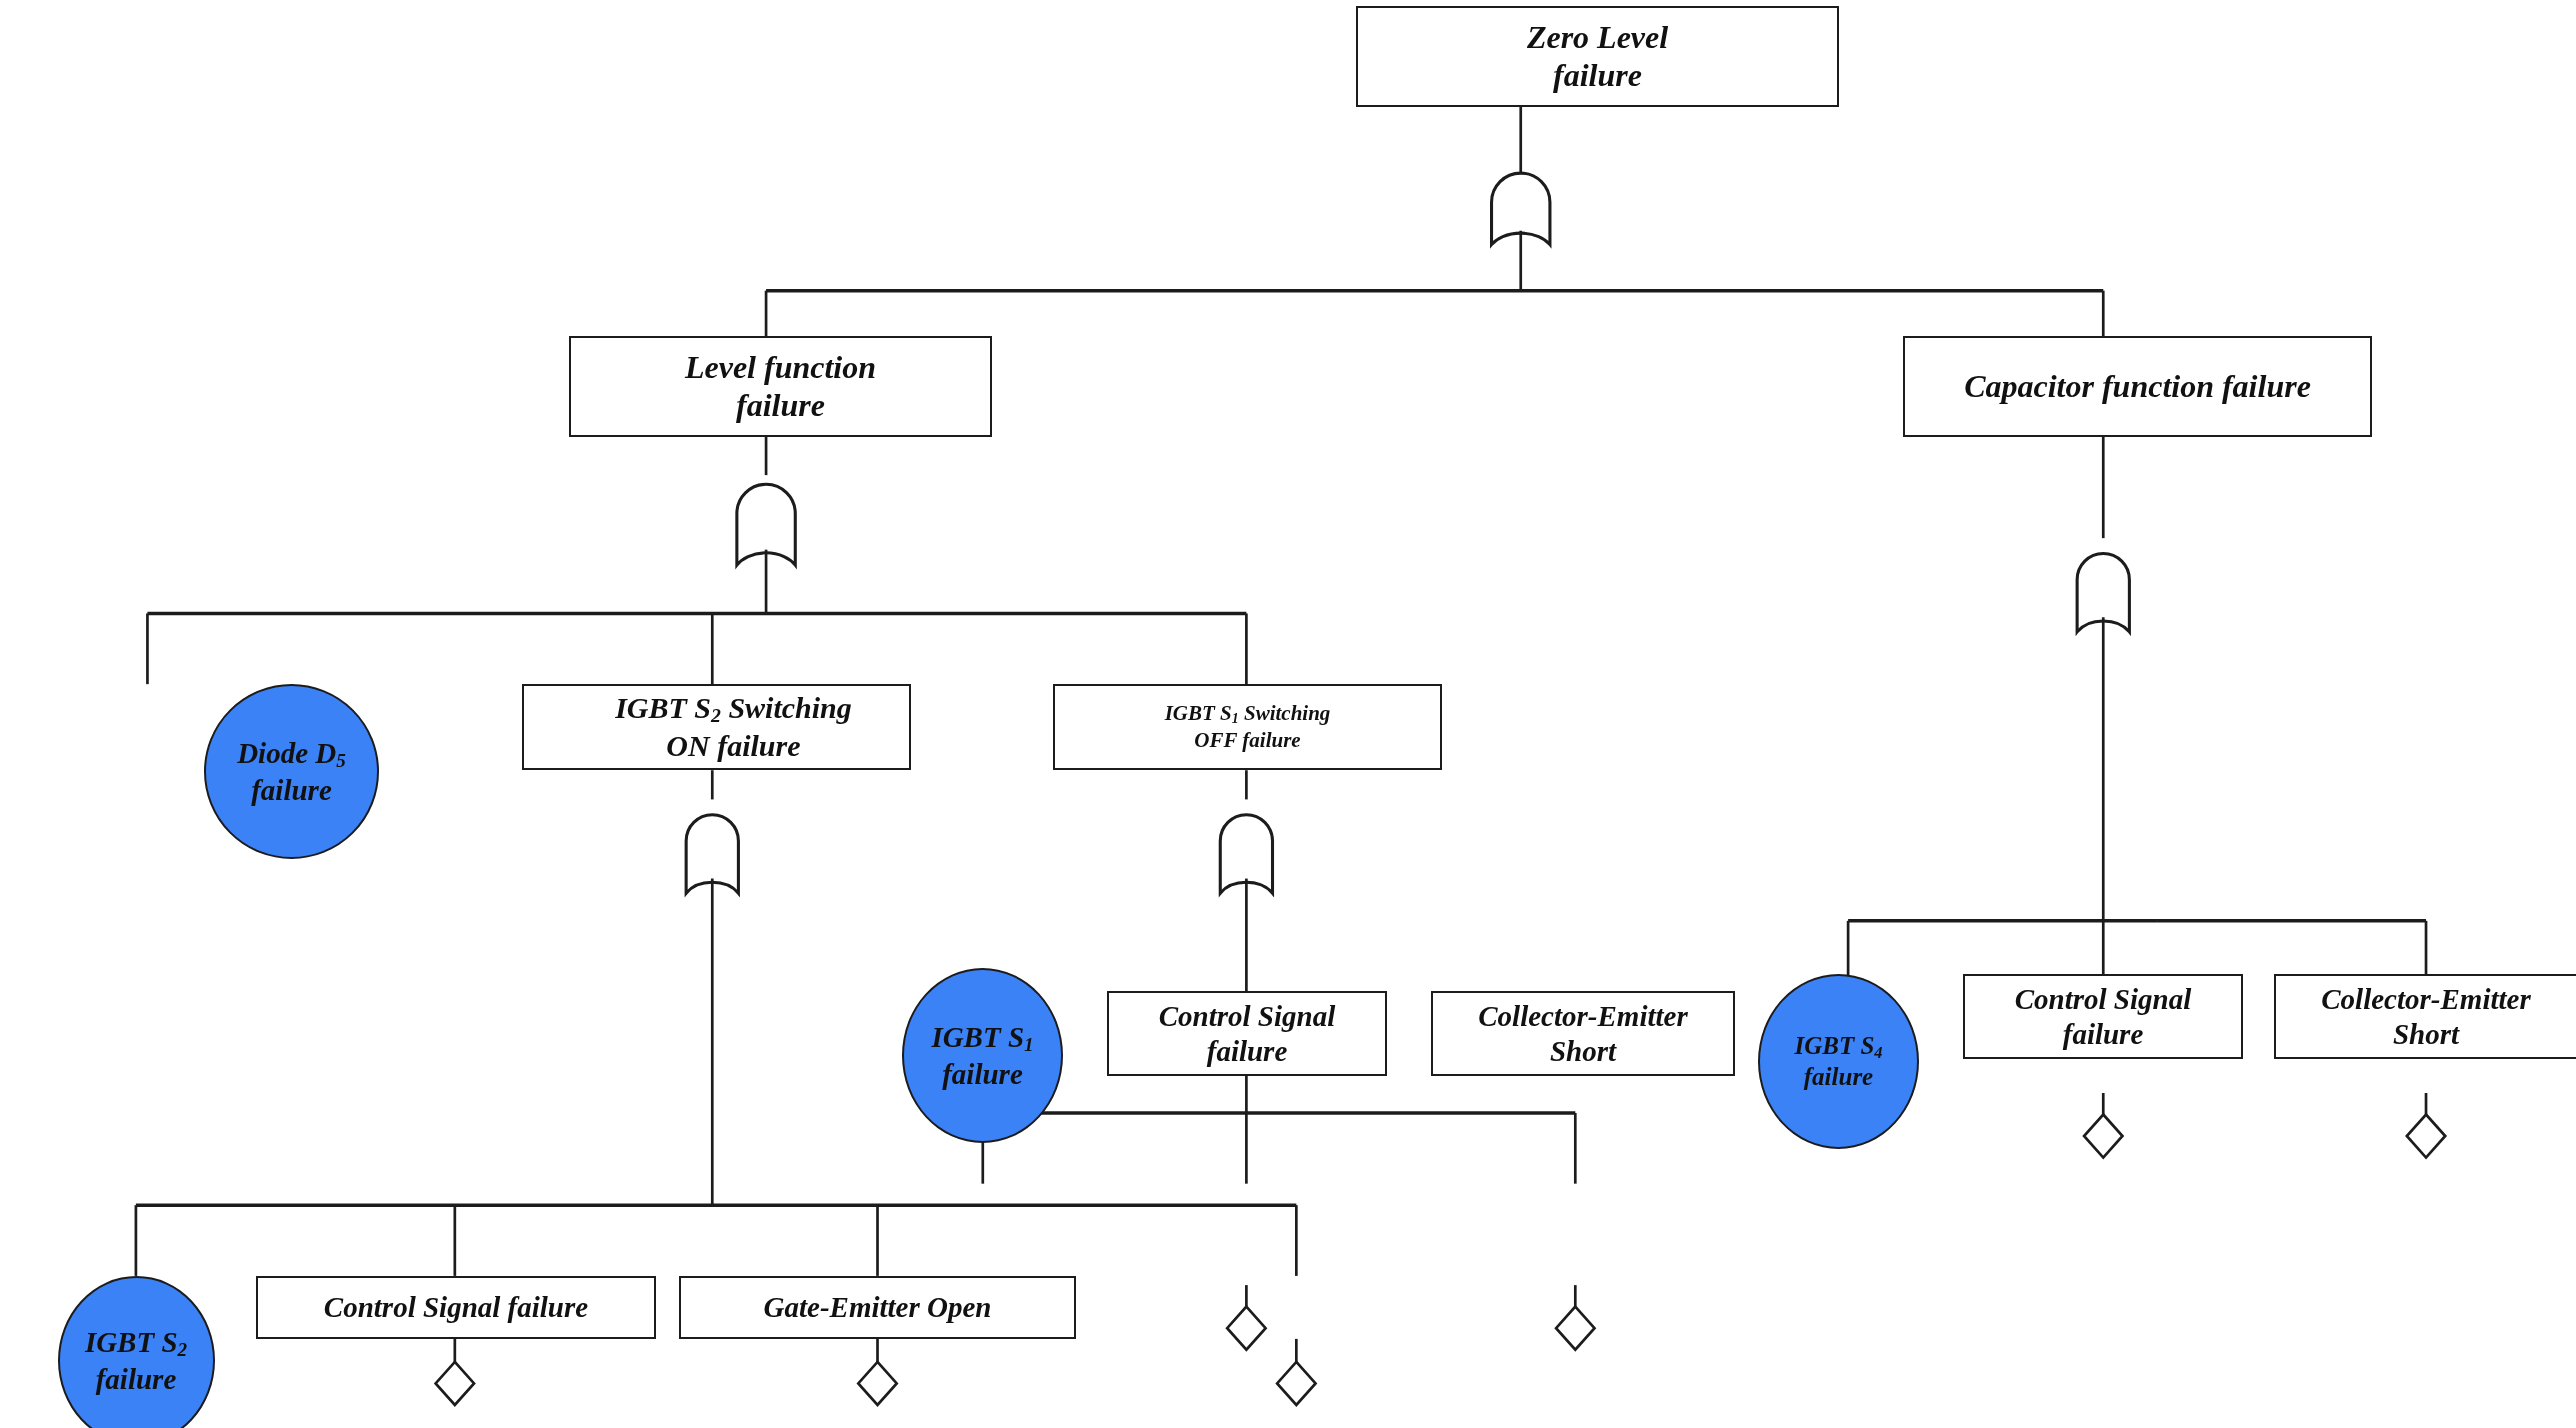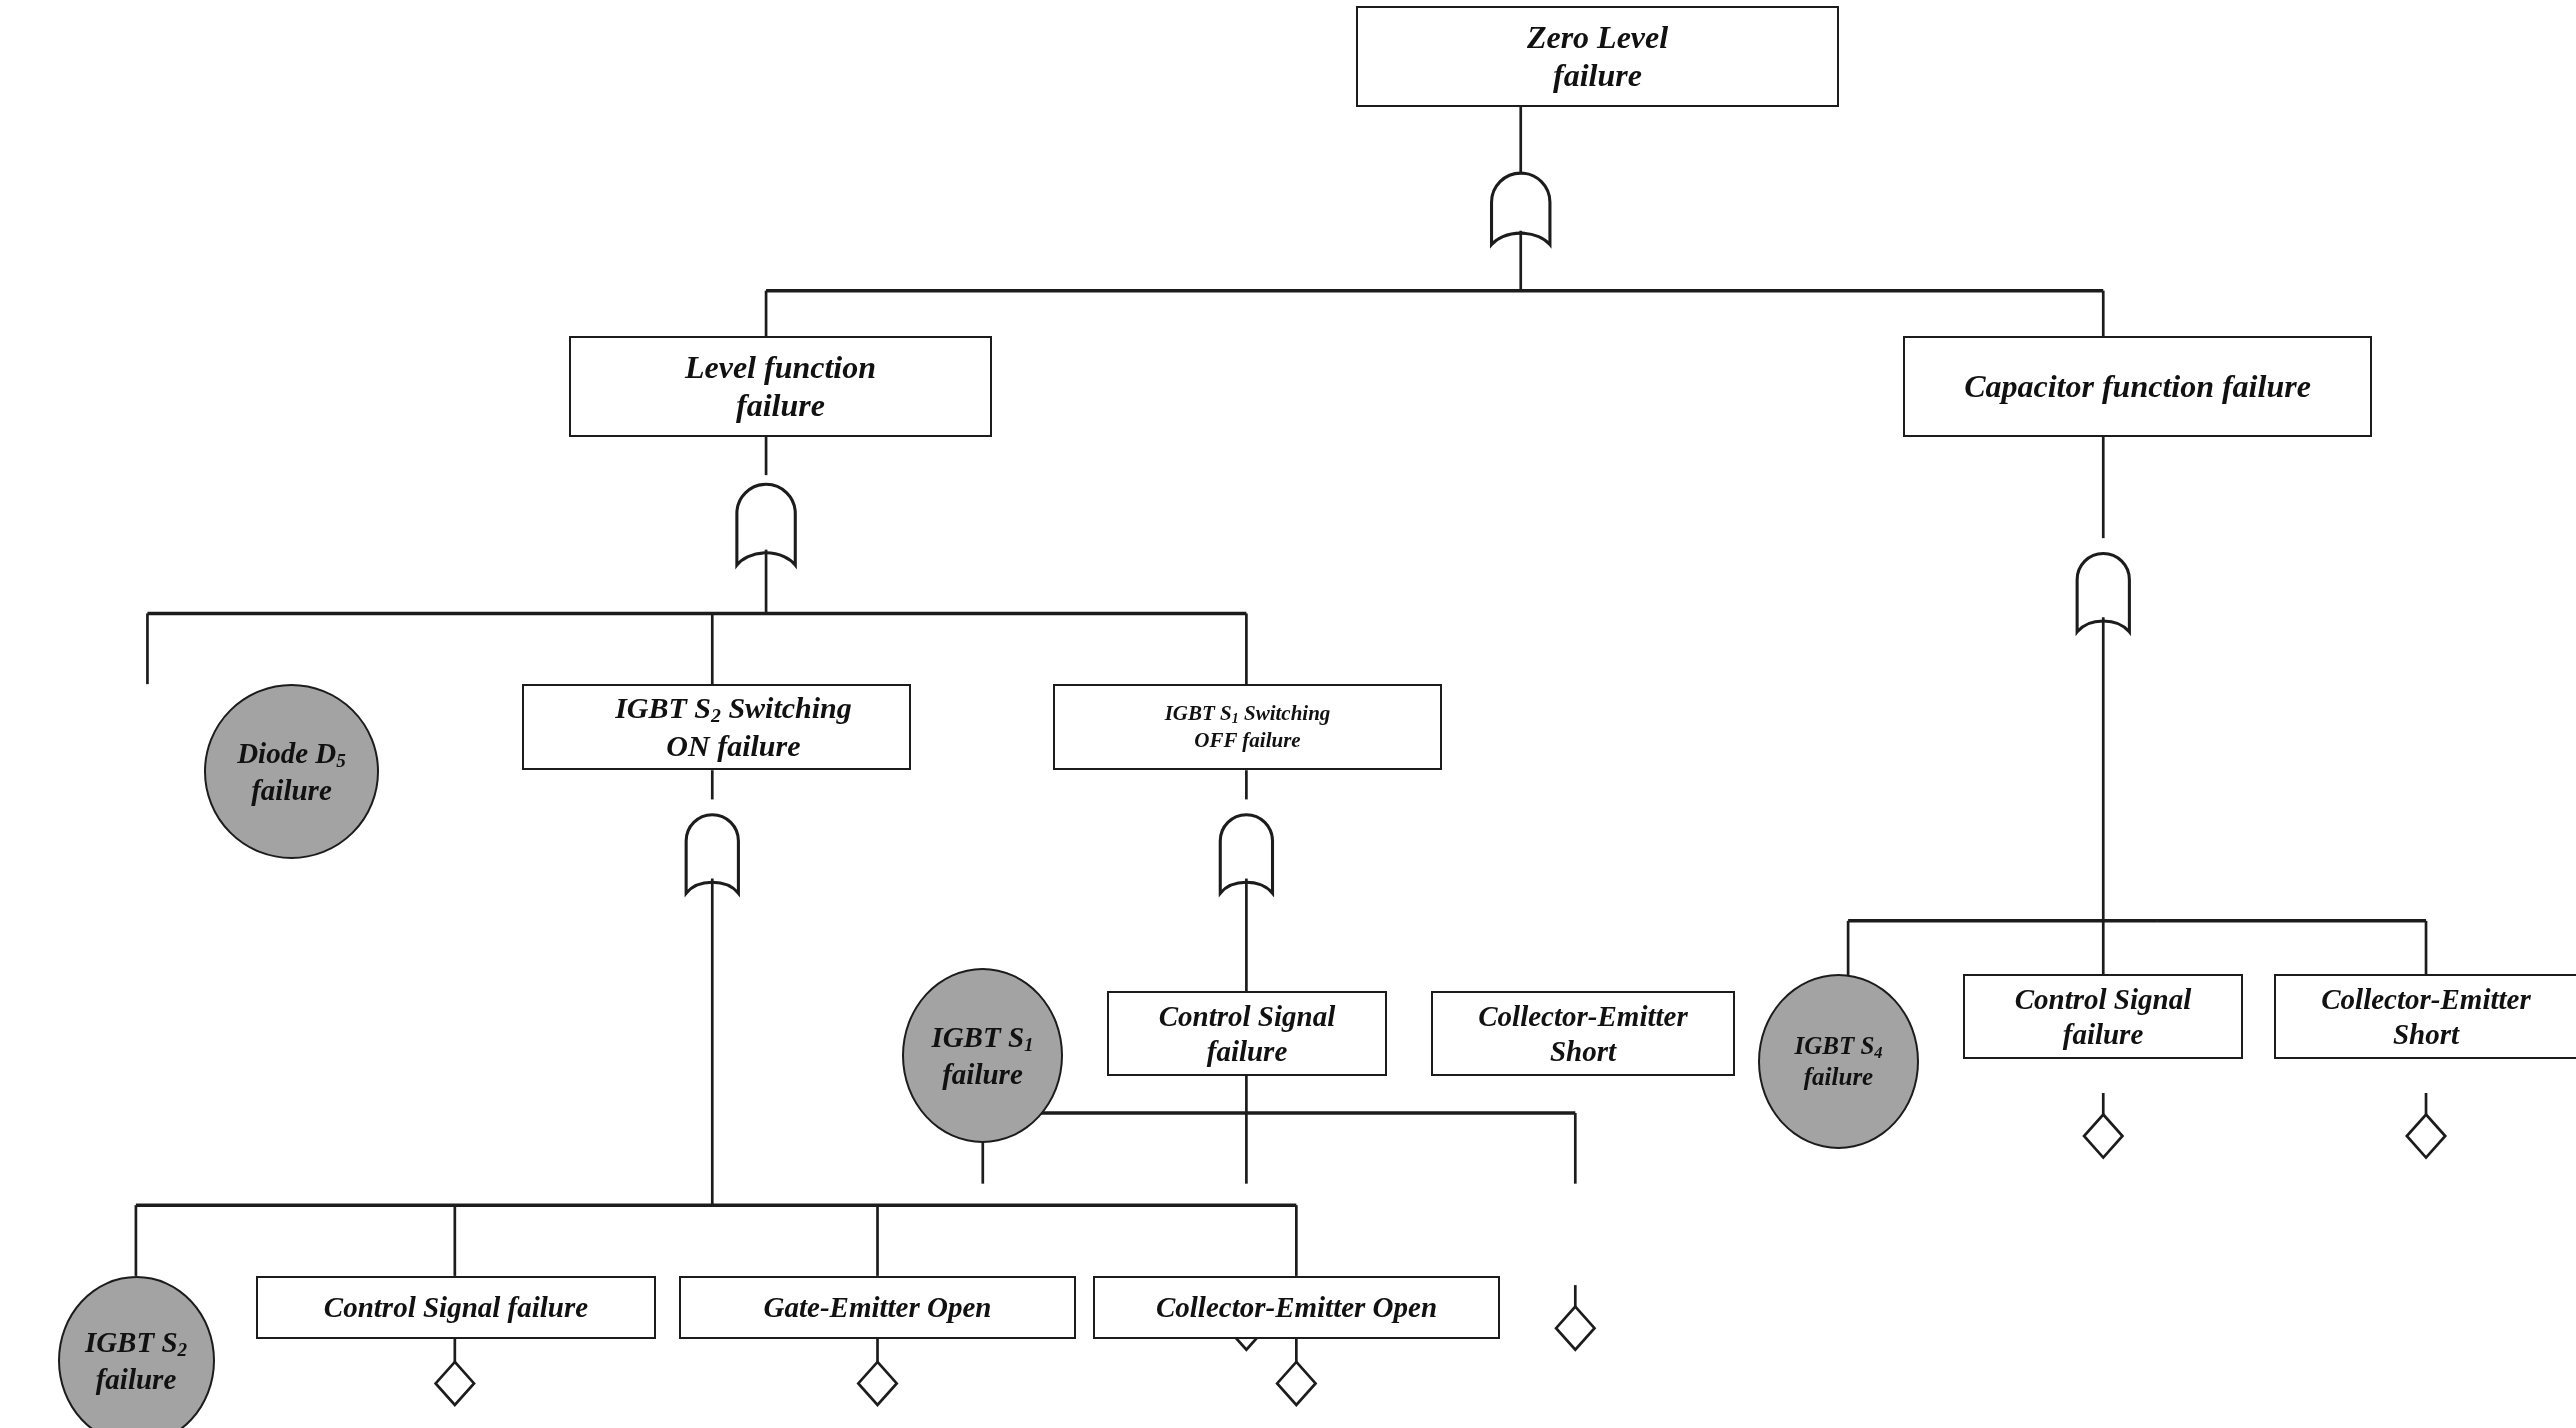--- a/index.html
+++ b/index.html
@@ -36,21 +36,21 @@
     font-weight: bold;
     color: #111111;
     line-height: 1.18;
     padding: 1.5px 6.1px;
   }
   .node-circle {
     position: absolute;
     box-sizing: border-box;
     border: 2.3px solid #1c1c1c;
     border-radius: 50%;
-    background: #a3a3a3;
+    background: #3b82f6;
     display: flex;
     align-items: center;
     justify-content: center;
     text-align: center;
     font-style: italic;
     font-weight: bold;
     color: #111111;
     line-height: 1.18;
   }
   .node-box span.lbl, .node-circle span.lbl {
@@ -209,18 +209,15 @@
   </div>
 
   <div class="node-box" style="left:220px; top:1276px; width:400px; height:63px; font-size:29px;">
     <span class="lbl">Control Signal failure</span>
   </div>
 
   <div class="node-box" style="left:643px; top:1276px; width:397px; height:63px; font-size:29px;">
     <span class="lbl">Gate-Emitter Open</span>
   </div>
 
-  <div class="node-box" style="left:1057px; top:1276px; width:407px; height:63px; font-size:29px;">
-    <span class="lbl">Collector-Emitter Open</span>
-  </div>
 
 </div>
 
 
 </body></html>

